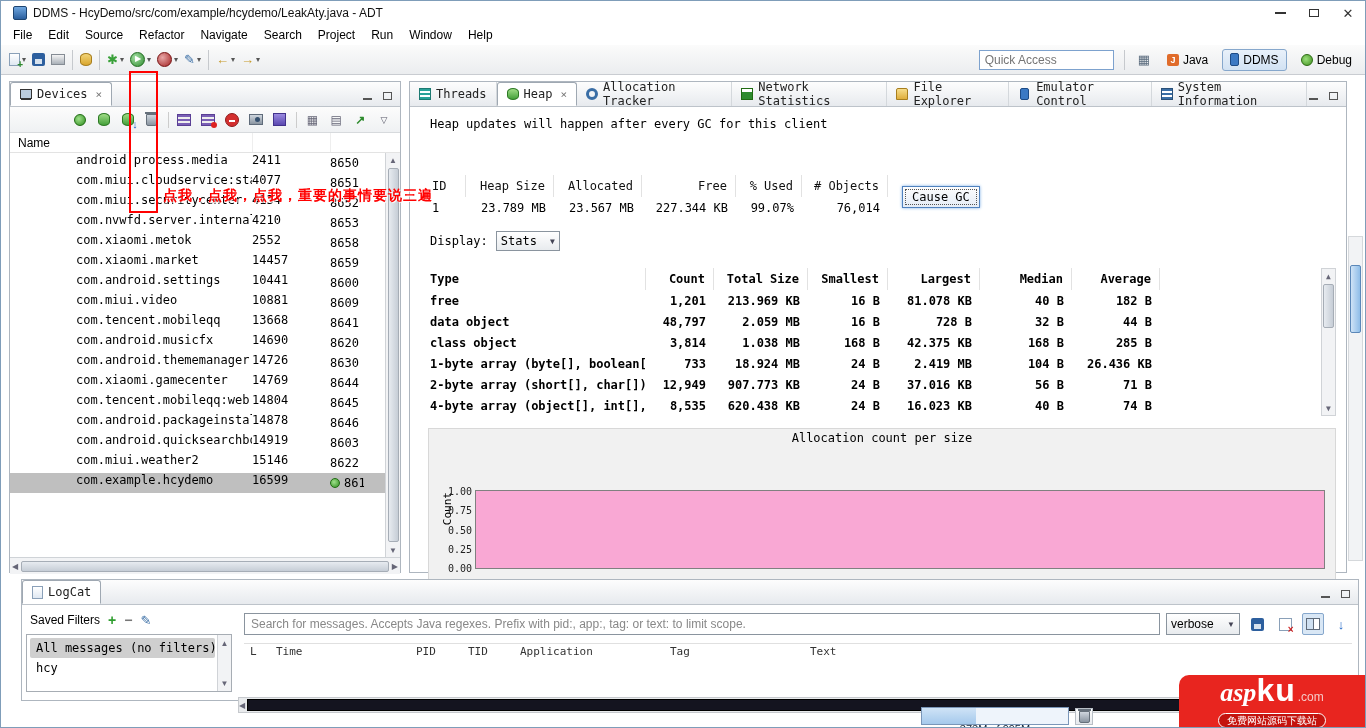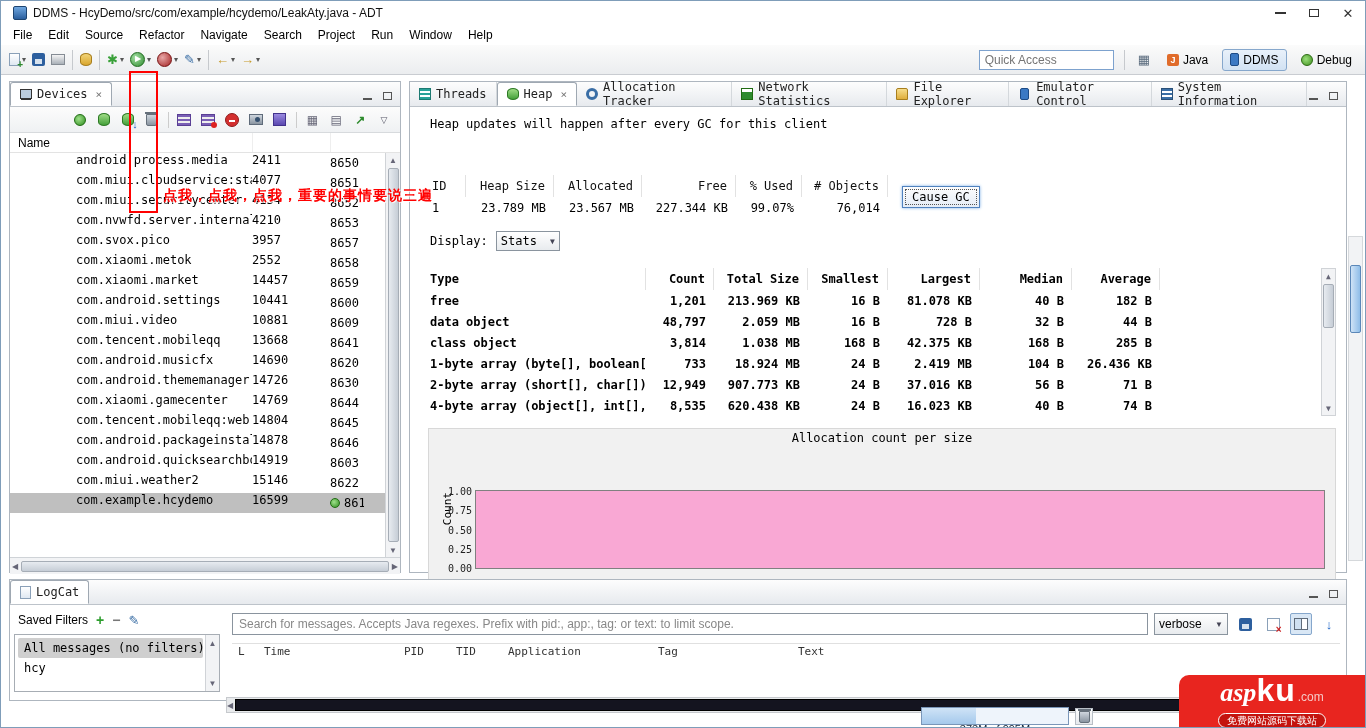--- a/index.html
+++ b/index.html
@@ -130,21 +130,21 @@
   .plot{position:absolute;left:46px;right:10px;top:17px;bottom:26px;background:#f9a8d4;border:1px solid #808080;margin-top:44px;}
   .ytick{position:absolute;right:100%;margin-right:4px;transform:translateY(-50%);font-size:10px;color:#222;white-space:nowrap;}
   .ylab{position:absolute;left:2px;top:50%;transform:rotate(-90deg) translateX(30%);transform-origin:center;font-size:11px;}
   .xlab{position:absolute;bottom:4px;left:0;right:0;text-align:center;font-size:11px;}
 
   
   .wb-scroll{position:absolute;right:2px;top:235px;width:15px;height:325px;background:#f2f3f5;border:1px solid #d5d8db;}
   .wb-thumb{position:absolute;left:1px;right:1px;top:28px;height:68px;background:linear-gradient(90deg,#cfe3f6,#8fbde8);border:1px solid #5b87b8;border-radius:2px;}
 
   
-  #logcat{left:8px;top:578px;width:1338px;height:122px;}
+  #logcat{left:20px;top:578px;width:1338px;height:122px;}
   .lc-body{display:flex;height:96px;}
   .lc-left{width:214px;padding:5px 4px 0 4px;}
   .lc-filters-head{display:flex;align-items:center;gap:8px;padding:2px 2px 6px 4px;}
   .lc-plus{color:#2e9e2e;font-weight:bold;font-size:14px;}
   .lc-minus{color:#777;font-weight:bold;font-size:14px;}
   .lc-list{position:relative;border:1px solid #a7adb4;height:58px;overflow:hidden;padding:3px 16px 0 3px;}
   .lc-item{height:20px;display:flex;align-items:center;padding:0 6px;font-family:"DejaVu Sans Mono",monospace;white-space:nowrap;}
   .lc-item.sel{background:#cfcfcf;border-radius:2px;}
   .lc-list-scroll{position:absolute;right:0;top:0;bottom:0;width:14px;background:#f2f3f5;border-left:1px solid #d0d3d7;display:flex;flex-direction:column;align-items:center;justify-content:space-between;padding:1px 0;}
   .lc-main{flex:1;padding:8px 6px 0 8px;position:relative;}
@@ -360,25 +360,20 @@
         <span class="dname">com.miui.securitycenter</span>
         <span class="dpid">4134</span>
         <span class="dport">8652</span>
       </div>
     <div class="drow">
         <span class="dname">com.nvwfd.server.internal.prot</span>
         <span class="dpid">4210</span>
         <span class="dport">8653</span>
       </div>
     <div class="drow">
-        <span class="dname">com.svox.pico</span>
-        <span class="dpid">3957</span>
-        <span class="dport">8657</span>
-      </div>
-    <div class="drow">
         <span class="dname">com.xiaomi.metok</span>
         <span class="dpid">2552</span>
         <span class="dport">8658</span>
       </div>
     <div class="drow">
         <span class="dname">com.xiaomi.market</span>
         <span class="dpid">14457</span>
         <span class="dport">8659</span>
       </div>
     <div class="drow">

